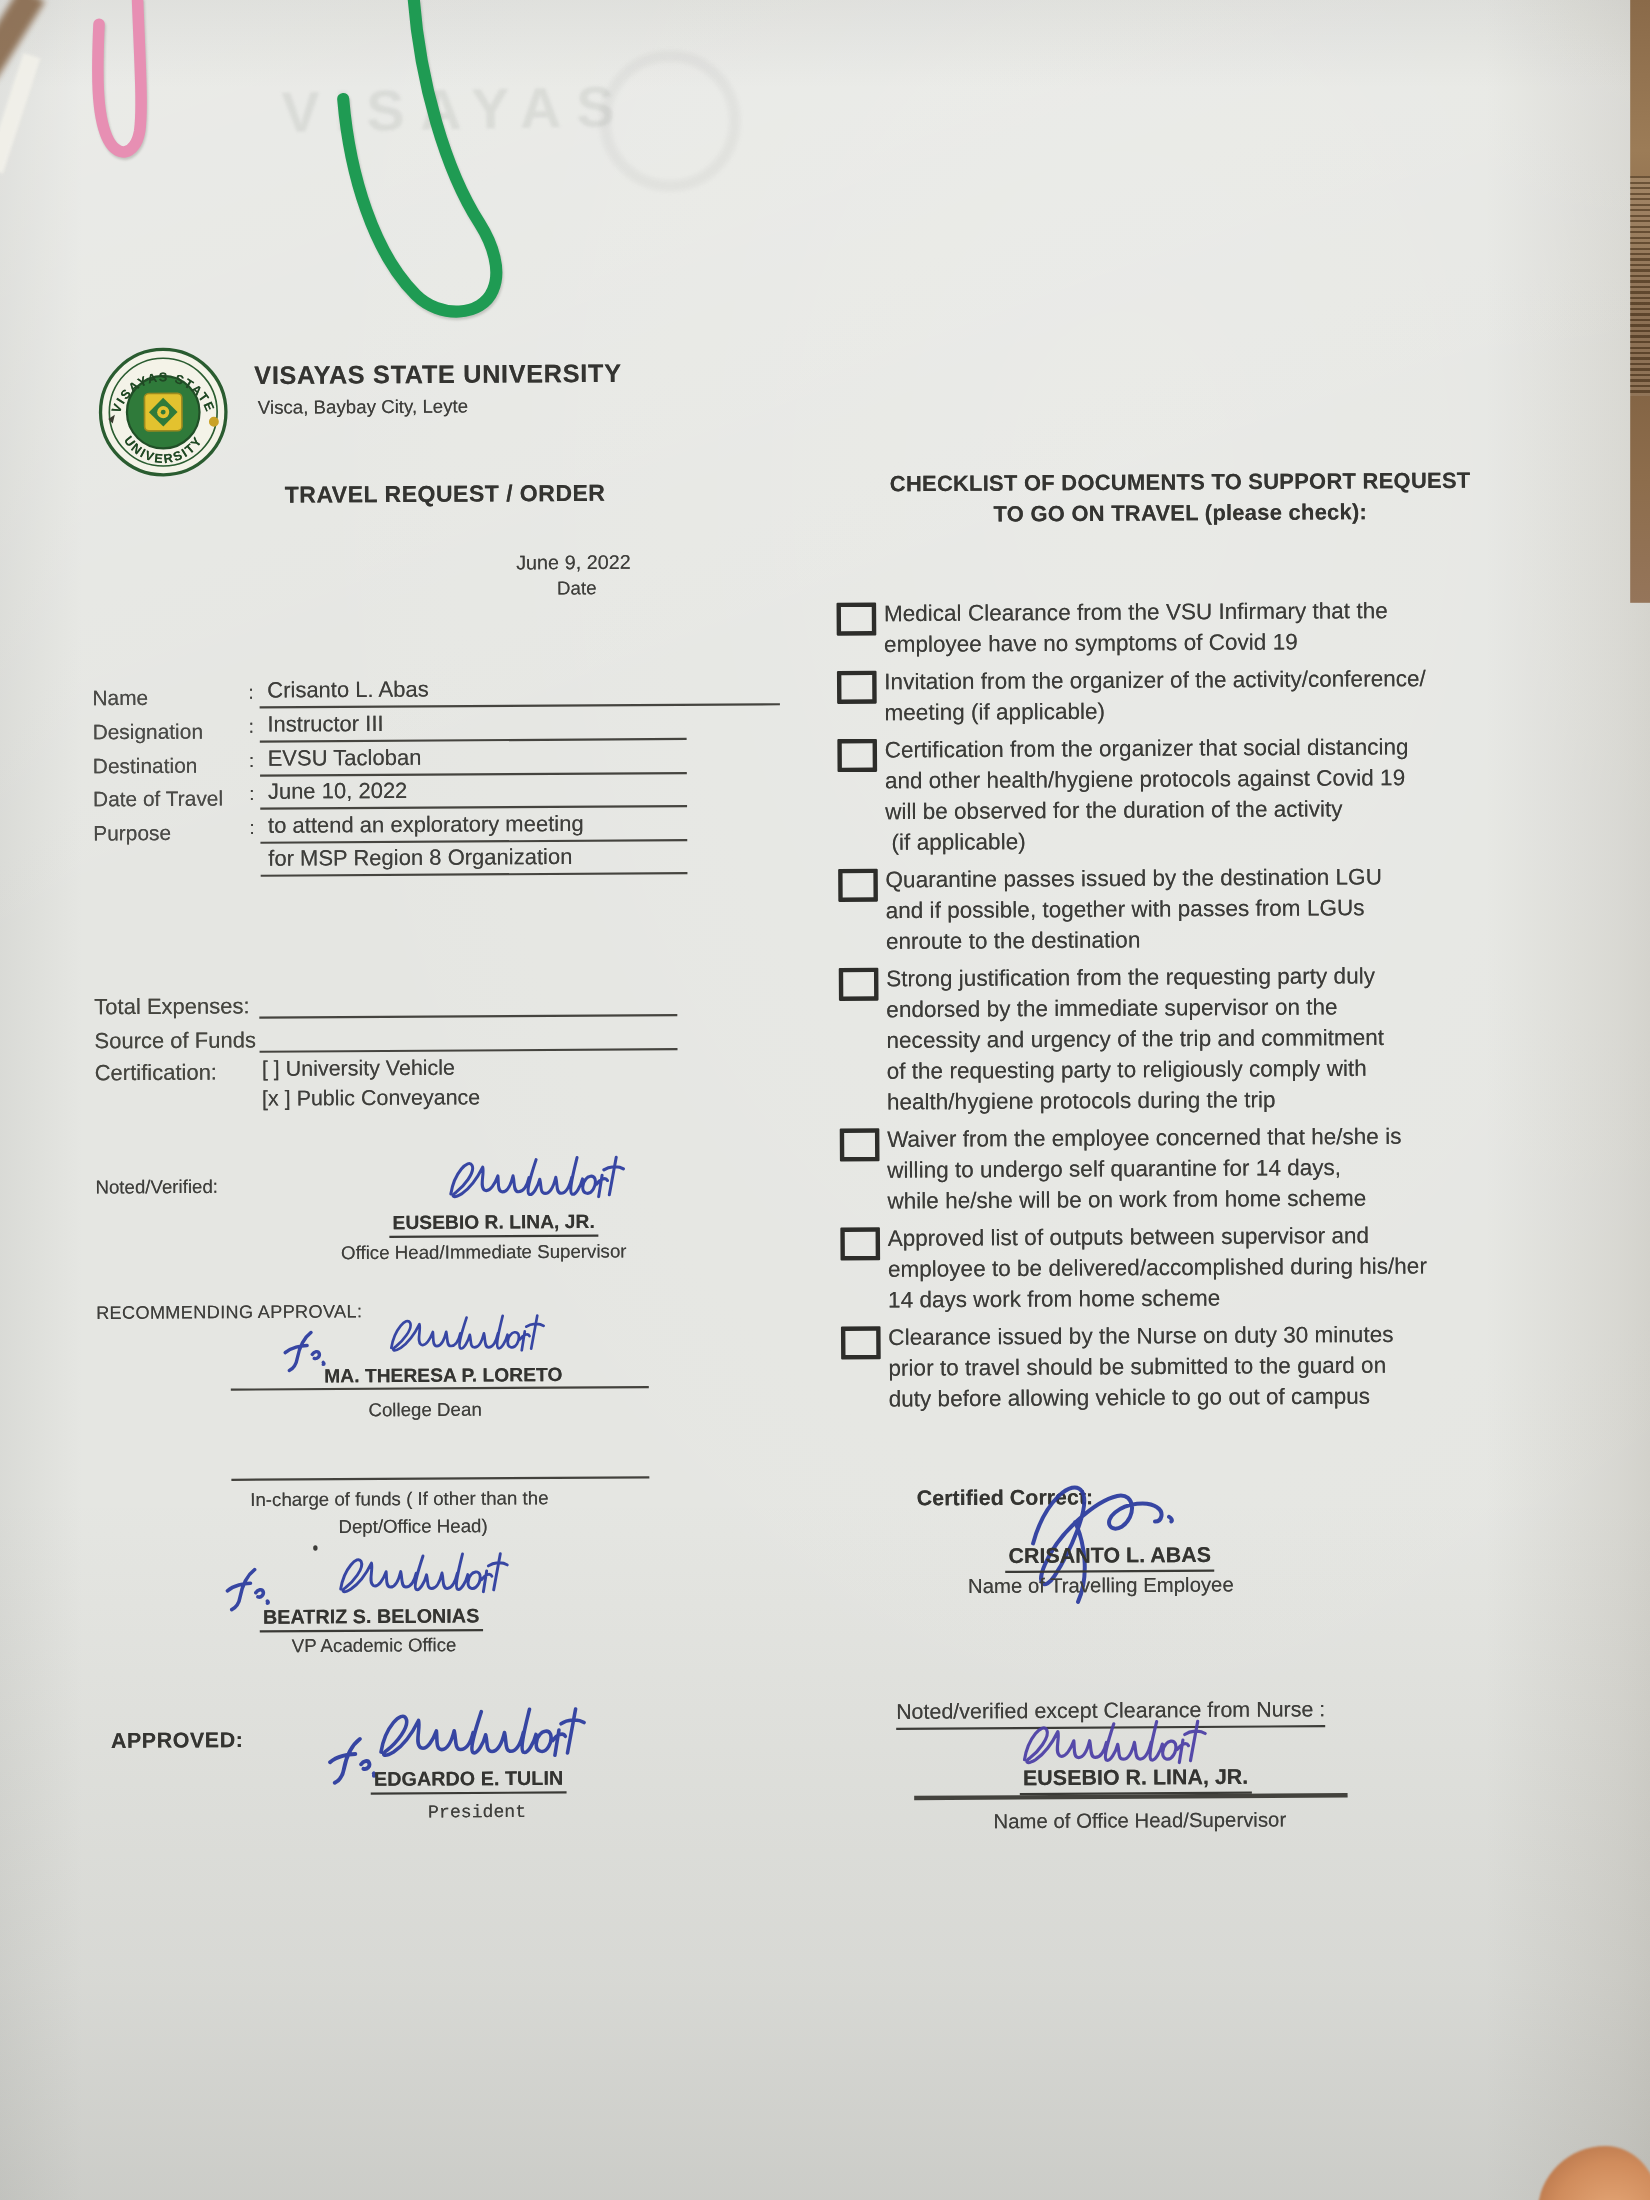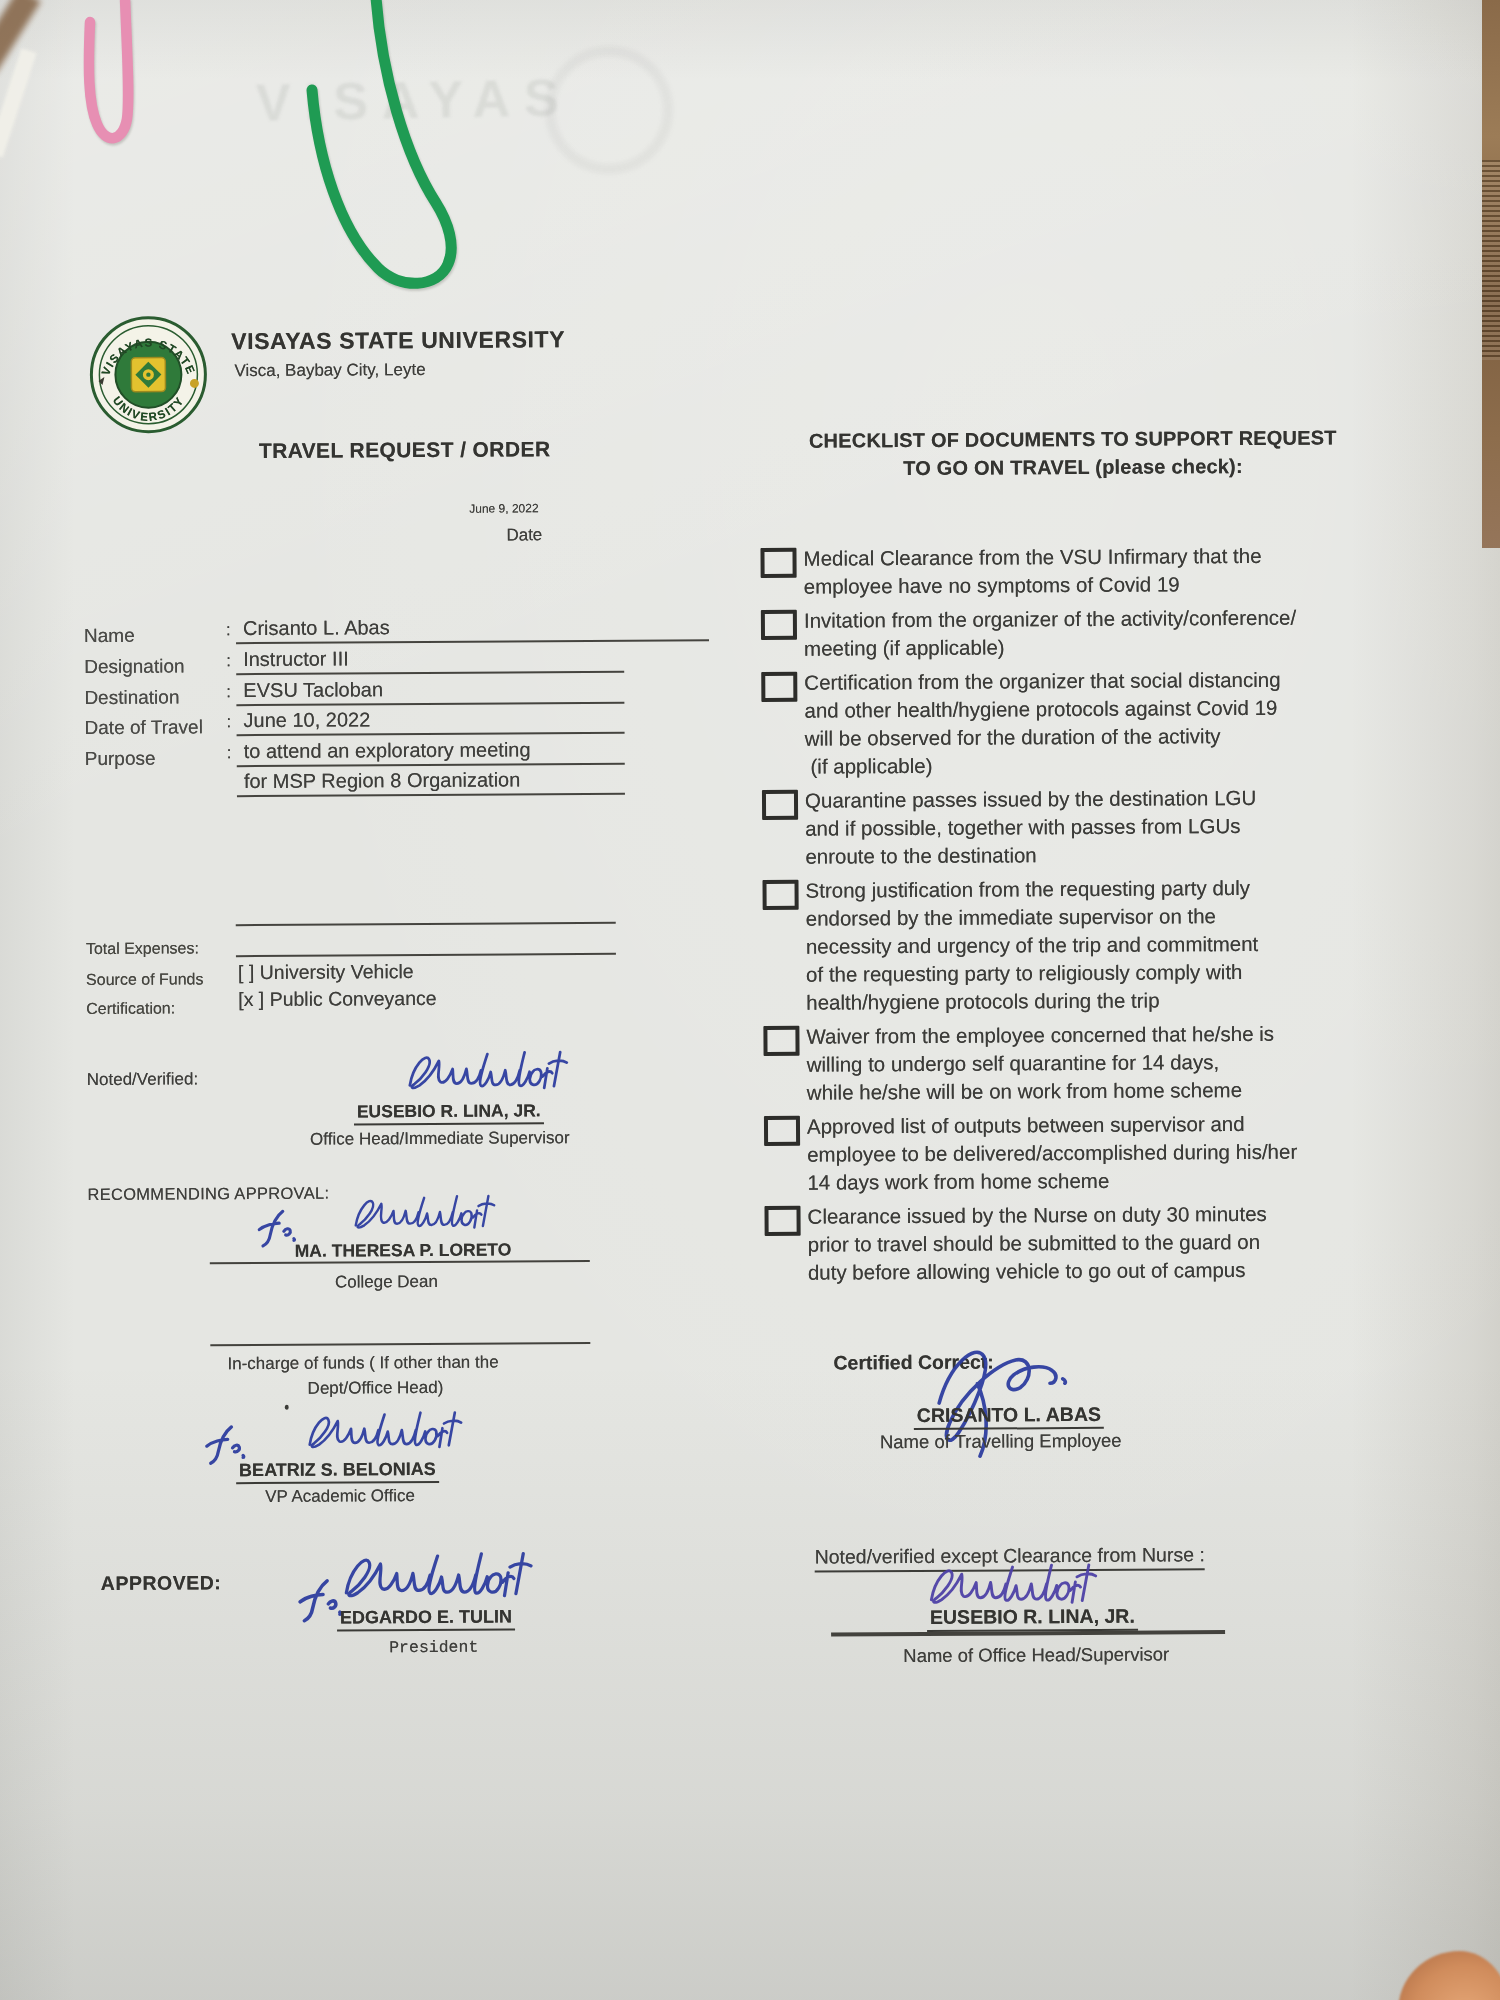--- a/index.html
+++ b/index.html
@@ -20,31 +20,31 @@
       #e5e6e2;
   }
   #sheet-content{position:absolute;inset:0;transform:rotate(-0.35deg);transform-origin:50% 40%;
     color:#3e3e3b; text-shadow:0 0 .6px rgba(62,62,58,.75);}
   .abs{position:absolute;}
   .b{font-weight:bold;color:#343431;}
   
   .uni-name{left:234px;top:325px;font-size:23px;font-weight:bold;letter-spacing:.6px;color:#343431;}
   .uni-addr{left:237px;top:358px;font-size:17px;}
   .form-title{left:261px;top:436px;font-size:21px;font-weight:bold;letter-spacing:.4px;color:#343431;}
-  .date-val{left:471px;top:500px;font-size:12px;}
+  .date-val{left:471px;top:500px;font-size:18px;}
   .date-lbl{left:508px;top:524px;font-size:17px;font-weight:normal;}
   
   .frow{position:absolute;left:85px;height:28px;width:630px;}
   .flabel{position:absolute;left:0;top:5px;font-size:19px;color:#4a4a47;}
   .fcolon{position:absolute;left:142px;top:1px;font-size:17px;}
   .fval{position:absolute;left:152px;top:-2px;padding:0 0 2px 7px;font-size:20px;
         border-bottom:2.2px solid #45443f;}
   .w-long{width:466px;} .w-std{width:381px;}
   
-  .xlabel{font-size:16px;color:#45453f;margin-top:35px;}
+  .xlabel{font-size:20px;color:#45453f;}
   .xline{border-bottom:2.2px solid #45443f;}
   .opt{font-size:19.5px;}
   
   .sec-lbl{font-size:17px;}
   .name-u{font-weight:bold;border-bottom:2.2px solid #3a3a36;padding:0 3px 1px 3px;color:#343431;}
   .rule{background:#43423d;height:2.2px;}
   
   .ck-title{left:745px;top:427px;width:660px;text-align:center;font-size:20px;font-weight:bold;
             line-height:28px;color:#343431;letter-spacing:.2px;}
   #ck-list{left:762px;top:545px;width:640px;}

